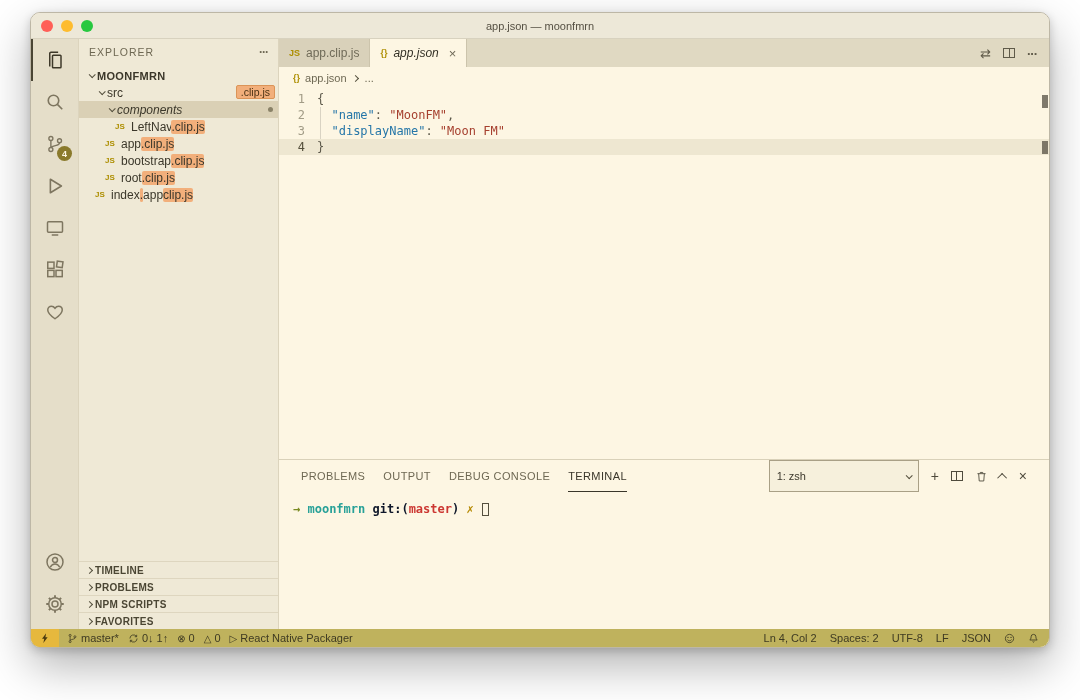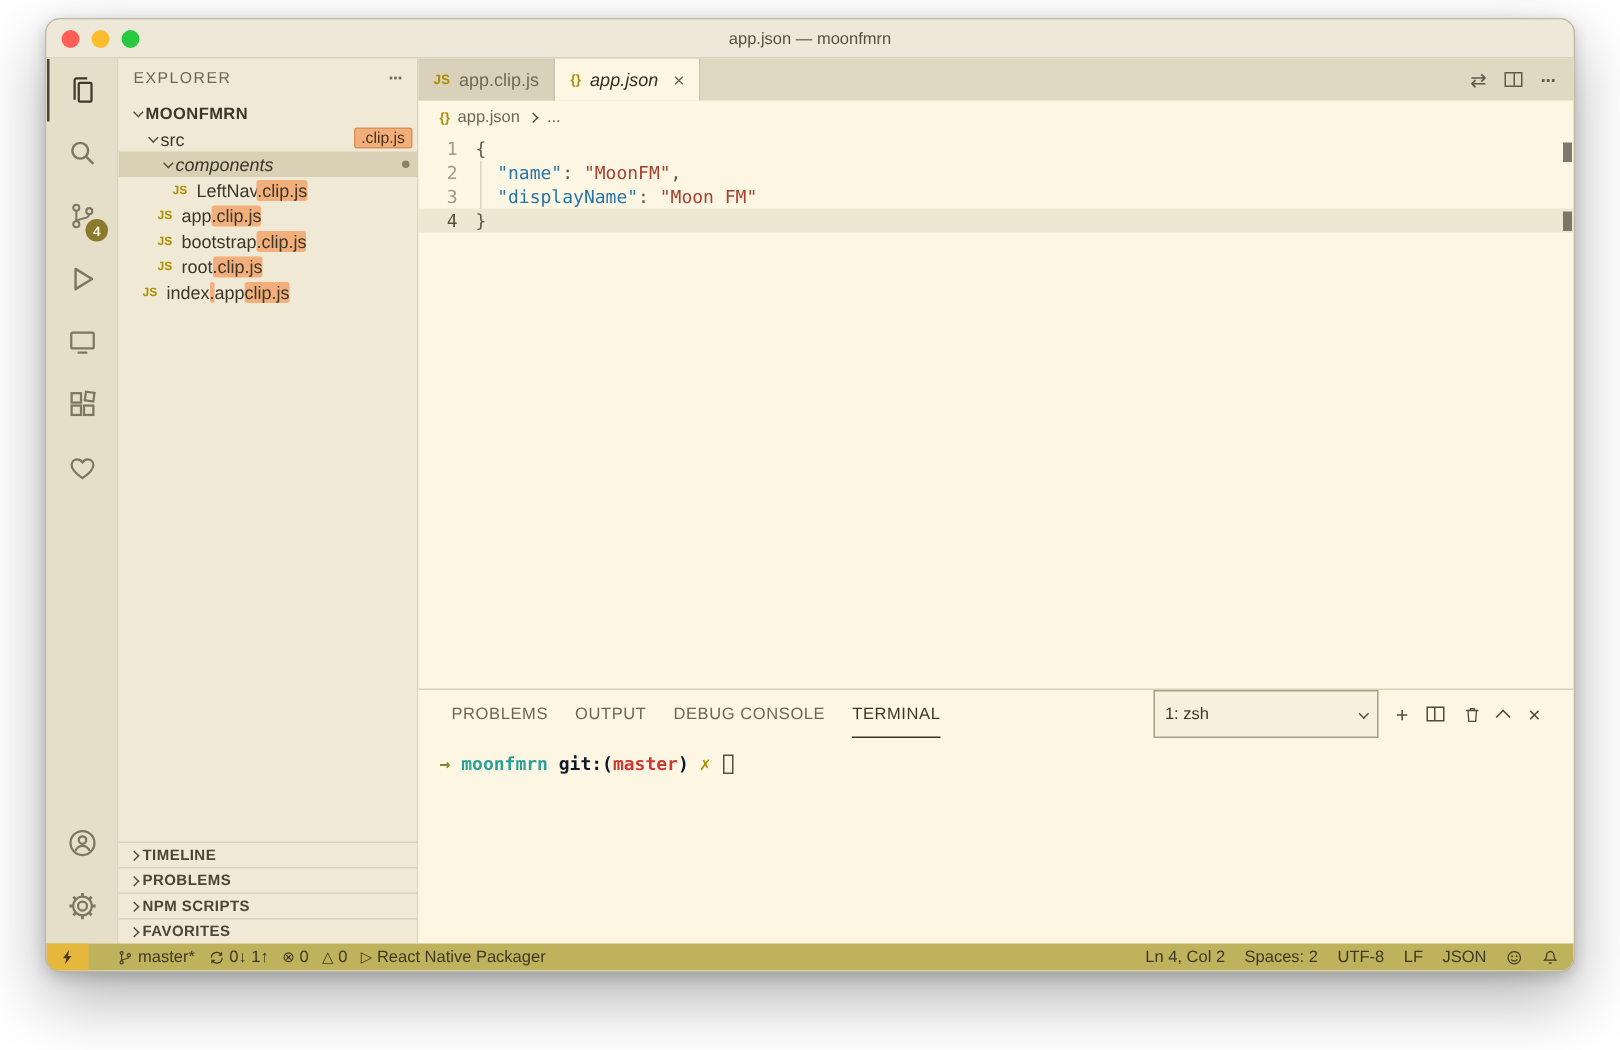--- a/index.html
+++ b/index.html
@@ -105,21 +105,21 @@
   .t-arrow{color:#7A8A22;font-weight:bold;} .t-cyan{color:#28A198;font-weight:bold;}
   .t-blue{color:#0f172a;font-weight:bold;} .t-red{color:#CC3732;font-weight:bold;}
   .t-yellow{color:#B58900;font-weight:bold;}
   .cursor-box { display:inline-block; width:7px; height:13px; border:1px solid #55503E; margin-left:8px; }
   
   .statusbar { flex:0 0 18px; background:#BFB25D; display:flex; align-items:center;
                font-size:11px; color:#3E3A22; }
   .remote { flex:0 0 28px; height:100%; background:#E6B83D; color:#4A3A10;
             display:flex; align-items:center; justify-content:center; cursor:pointer; }
   .remote svg { width:12px; height:12px; }
-  .sb-left { display:flex; align-items:center; gap:9px; padding:0 19px; }
+  .sb-left { display:flex; align-items:center; gap:9px; padding:0 8px; }
   .sb-right { margin-left:auto; display:flex; align-items:center; gap:13px; padding:0 10px; }
   .sb-item { display:flex; align-items:center; gap:3px; cursor:pointer; white-space:nowrap; }
   .sb-item svg { width:11px; height:11px; display:block; }
   .sb-g { font-size:10px; }
 </style>
 </head>
 <body>
 
 <div class="window">
   <div class="titlebar">

